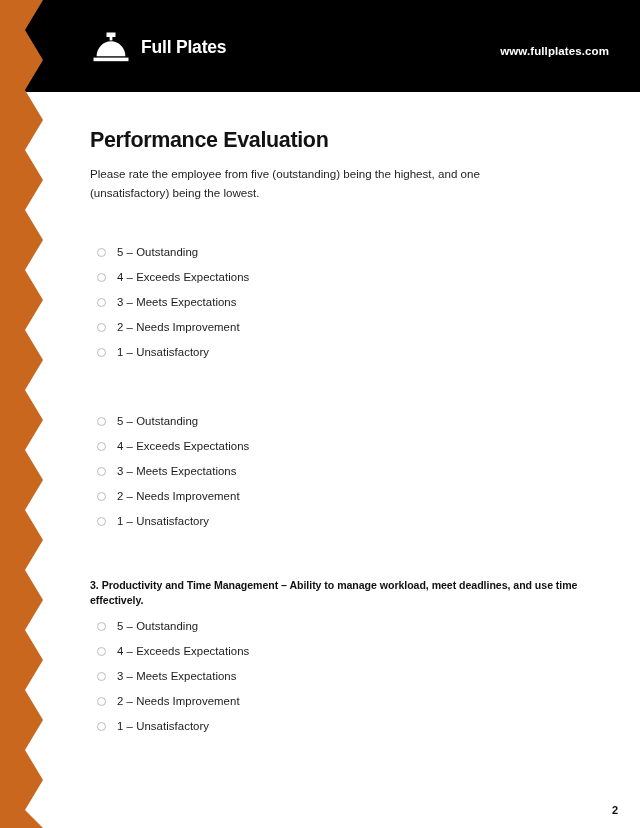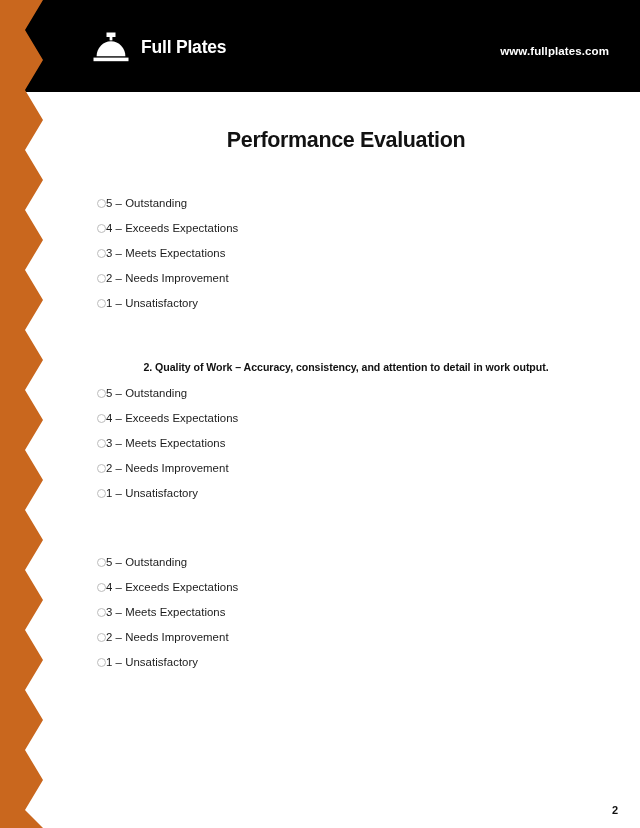--- a/index.html
+++ b/index.html
@@ -87,21 +87,20 @@
     font-weight: bold;
   }
 
   
   .content {
     position: absolute;
     left: 90px;
     top: 128px;
     width: 512px;
     z-index: 2;
-    text-align: center;
   }
 
   .doc-title {
     margin: 0;
     font-size: 21.5px;
     font-weight: bold;
     color: #121212;
     letter-spacing: -0.35px;
     line-height: 1.18;
   }
@@ -132,21 +131,21 @@
 
   .options {
     margin: 0;
     padding: 0;
     list-style: none;
   }
   .option-row {
     display: flex;
     align-items: center;
     height: 25px;
-    gap: 0;
+    gap: 11px;
     padding-left: 7px;
   }
   .radio {
     flex: 0 0 auto;
     width: 9px;
     height: 9px;
     border-radius: 50%;
     border: 1px solid #bcbcbc;
     background: #ffffff;
     box-sizing: border-box;
@@ -189,47 +188,23 @@
     </div>
     <div class="site-url">www.fullplates.com</div>
   </div>
 
   <svg class="zigzag" viewBox="0 0 46 828" preserveAspectRatio="none" aria-hidden="true">
     <path id="zig-path" fill="#c9671e" d="M0,0 L43,0 L25,30 L43,60 L25,90 L43,120 L25,150 L43,180 L25,210 L43,240 L25,270 L43,300 L25,330 L43,360 L25,390 L43,420 L25,450 L43,480 L25,510 L43,540 L25,570 L43,600 L25,630 L43,660 L25,690 L43,720 L25,750 L43,780 L25,810 L43,828 L0,828 Z"></path>
   </svg>
 
   <div class="content">
     <h1 class="doc-title">Performance Evaluation</h1>
+    <p class="doc-intro">Please rate the employee from five (outstanding) being the highest, and one (unsatisfactory) being the lowest.</p>
     <div id="questions">
         <div class="question-block">
-          <ul class="options">
-            <li class="option-row">
-              <span class="radio"></span>
-              <span class="option-label">5 – Outstanding</span>
-            </li>
-            <li class="option-row">
-              <span class="radio"></span>
-              <span class="option-label">4 – Exceeds Expectations</span>
-            </li>
-            <li class="option-row">
-              <span class="radio"></span>
-              <span class="option-label">3 – Meets Expectations</span>
-            </li>
-            <li class="option-row">
-              <span class="radio"></span>
-              <span class="option-label">2 – Needs Improvement</span>
-            </li>
-            <li class="option-row">
-              <span class="radio"></span>
-              <span class="option-label">1 – Unsatisfactory</span>
-            </li>
-          </ul>
-        </div>
-        <div class="question-block">
-          <div class="question-title">2. Quality of Work – Accuracy, consistency, and attention to detail in work output.</div>
           <ul class="options">
             <li class="option-row">
               <span class="radio"></span>
               <span class="option-label">5 – Outstanding</span>
             </li>
             <li class="option-row">
               <span class="radio"></span>
               <span class="option-label">4 – Exceeds Expectations</span>
             </li>
             <li class="option-row">
@@ -263,18 +238,43 @@
             <li class="option-row">
               <span class="radio"></span>
               <span class="option-label">2 – Needs Improvement</span>
             </li>
             <li class="option-row">
               <span class="radio"></span>
               <span class="option-label">1 – Unsatisfactory</span>
             </li>
           </ul>
         </div>
+        <div class="question-block">
+          <div class="question-title">3. Productivity and Time Management – Ability to manage workload, meet deadlines, and use time effectively.</div>
+          <ul class="options">
+            <li class="option-row">
+              <span class="radio"></span>
+              <span class="option-label">5 – Outstanding</span>
+            </li>
+            <li class="option-row">
+              <span class="radio"></span>
+              <span class="option-label">4 – Exceeds Expectations</span>
+            </li>
+            <li class="option-row">
+              <span class="radio"></span>
+              <span class="option-label">3 – Meets Expectations</span>
+            </li>
+            <li class="option-row">
+              <span class="radio"></span>
+              <span class="option-label">2 – Needs Improvement</span>
+            </li>
+            <li class="option-row">
+              <span class="radio"></span>
+              <span class="option-label">1 – Unsatisfactory</span>
+            </li>
+          </ul>
+        </div>
       </div>
   </div>
 
   <div class="page-number">2</div>
 
 </div>
 
 </body></html>

